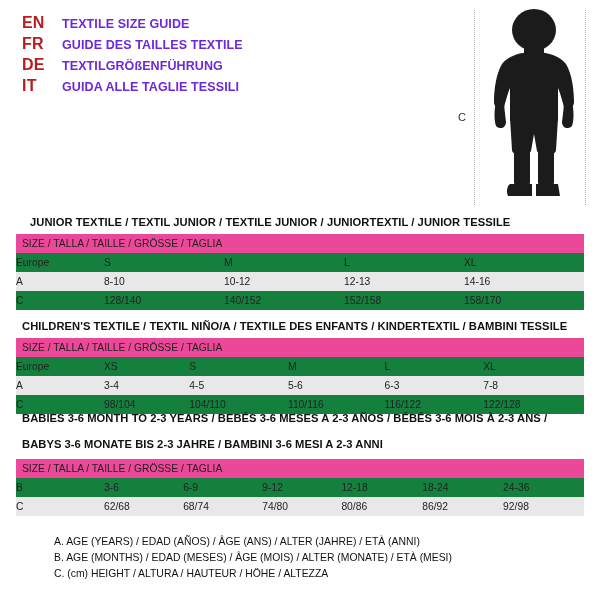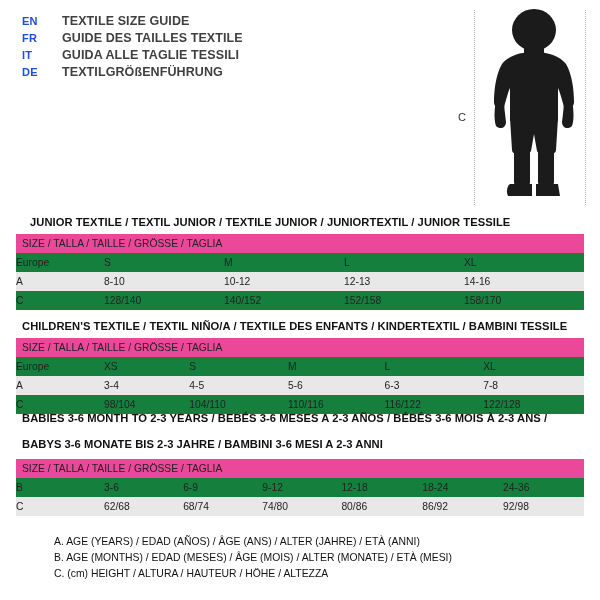--- a/index.html
+++ b/index.html
@@ -28,30 +28,30 @@
     top: 14px;
     width: 420px;
   }
   .head-row {
     display: flex;
     align-items: baseline;
     margin-bottom: 3px;
   }
   .head-lang {
     width: 40px;
-    font-size: 11px;
+    font-size: 16px;
     font-weight: bold;
     letter-spacing: 0.2px;
-    color: #1d4ed8;
+    color: #b91c1c;
   }
   .head-text {
     font-size: 12.5px;
     font-weight: bold;
     letter-spacing: 0.1px;
-    color: #404040;
+    color: #6d28d9;
   }
 
   
   .figure-area {
     position: absolute;
     left: 452px;
     top: 6px;
     width: 140px;
     height: 200px;
   }
@@ -137,26 +137,26 @@
   <div class="header">
     <div class="head-row">
       <div class="head-lang">EN</div>
       <div class="head-text">TEXTILE SIZE GUIDE</div>
     </div>
     <div class="head-row">
       <div class="head-lang">FR</div>
       <div class="head-text">GUIDE DES TAILLES TEXTILE</div>
     </div>
     <div class="head-row">
+      <div class="head-lang">DE</div>
+      <div class="head-text">TEXTILGRÖßENFÜHRUNG</div>
+    </div>
+    <div class="head-row">
       <div class="head-lang">IT</div>
       <div class="head-text">GUIDA ALLE TAGLIE TESSILI</div>
-    </div>
-    <div class="head-row">
-      <div class="head-lang">DE</div>
-      <div class="head-text">TEXTILGRÖßENFÜHRUNG</div>
     </div>
   </div>
 
   <div class="figure-area">
     <div class="dotline left"></div>
     <div class="dotline right"></div>
     <div class="c-label">C</div>
     <svg class="silhouette" width="104" height="192" viewBox="0 0 104 192">
       <g fill="#1b1b1b">
 

